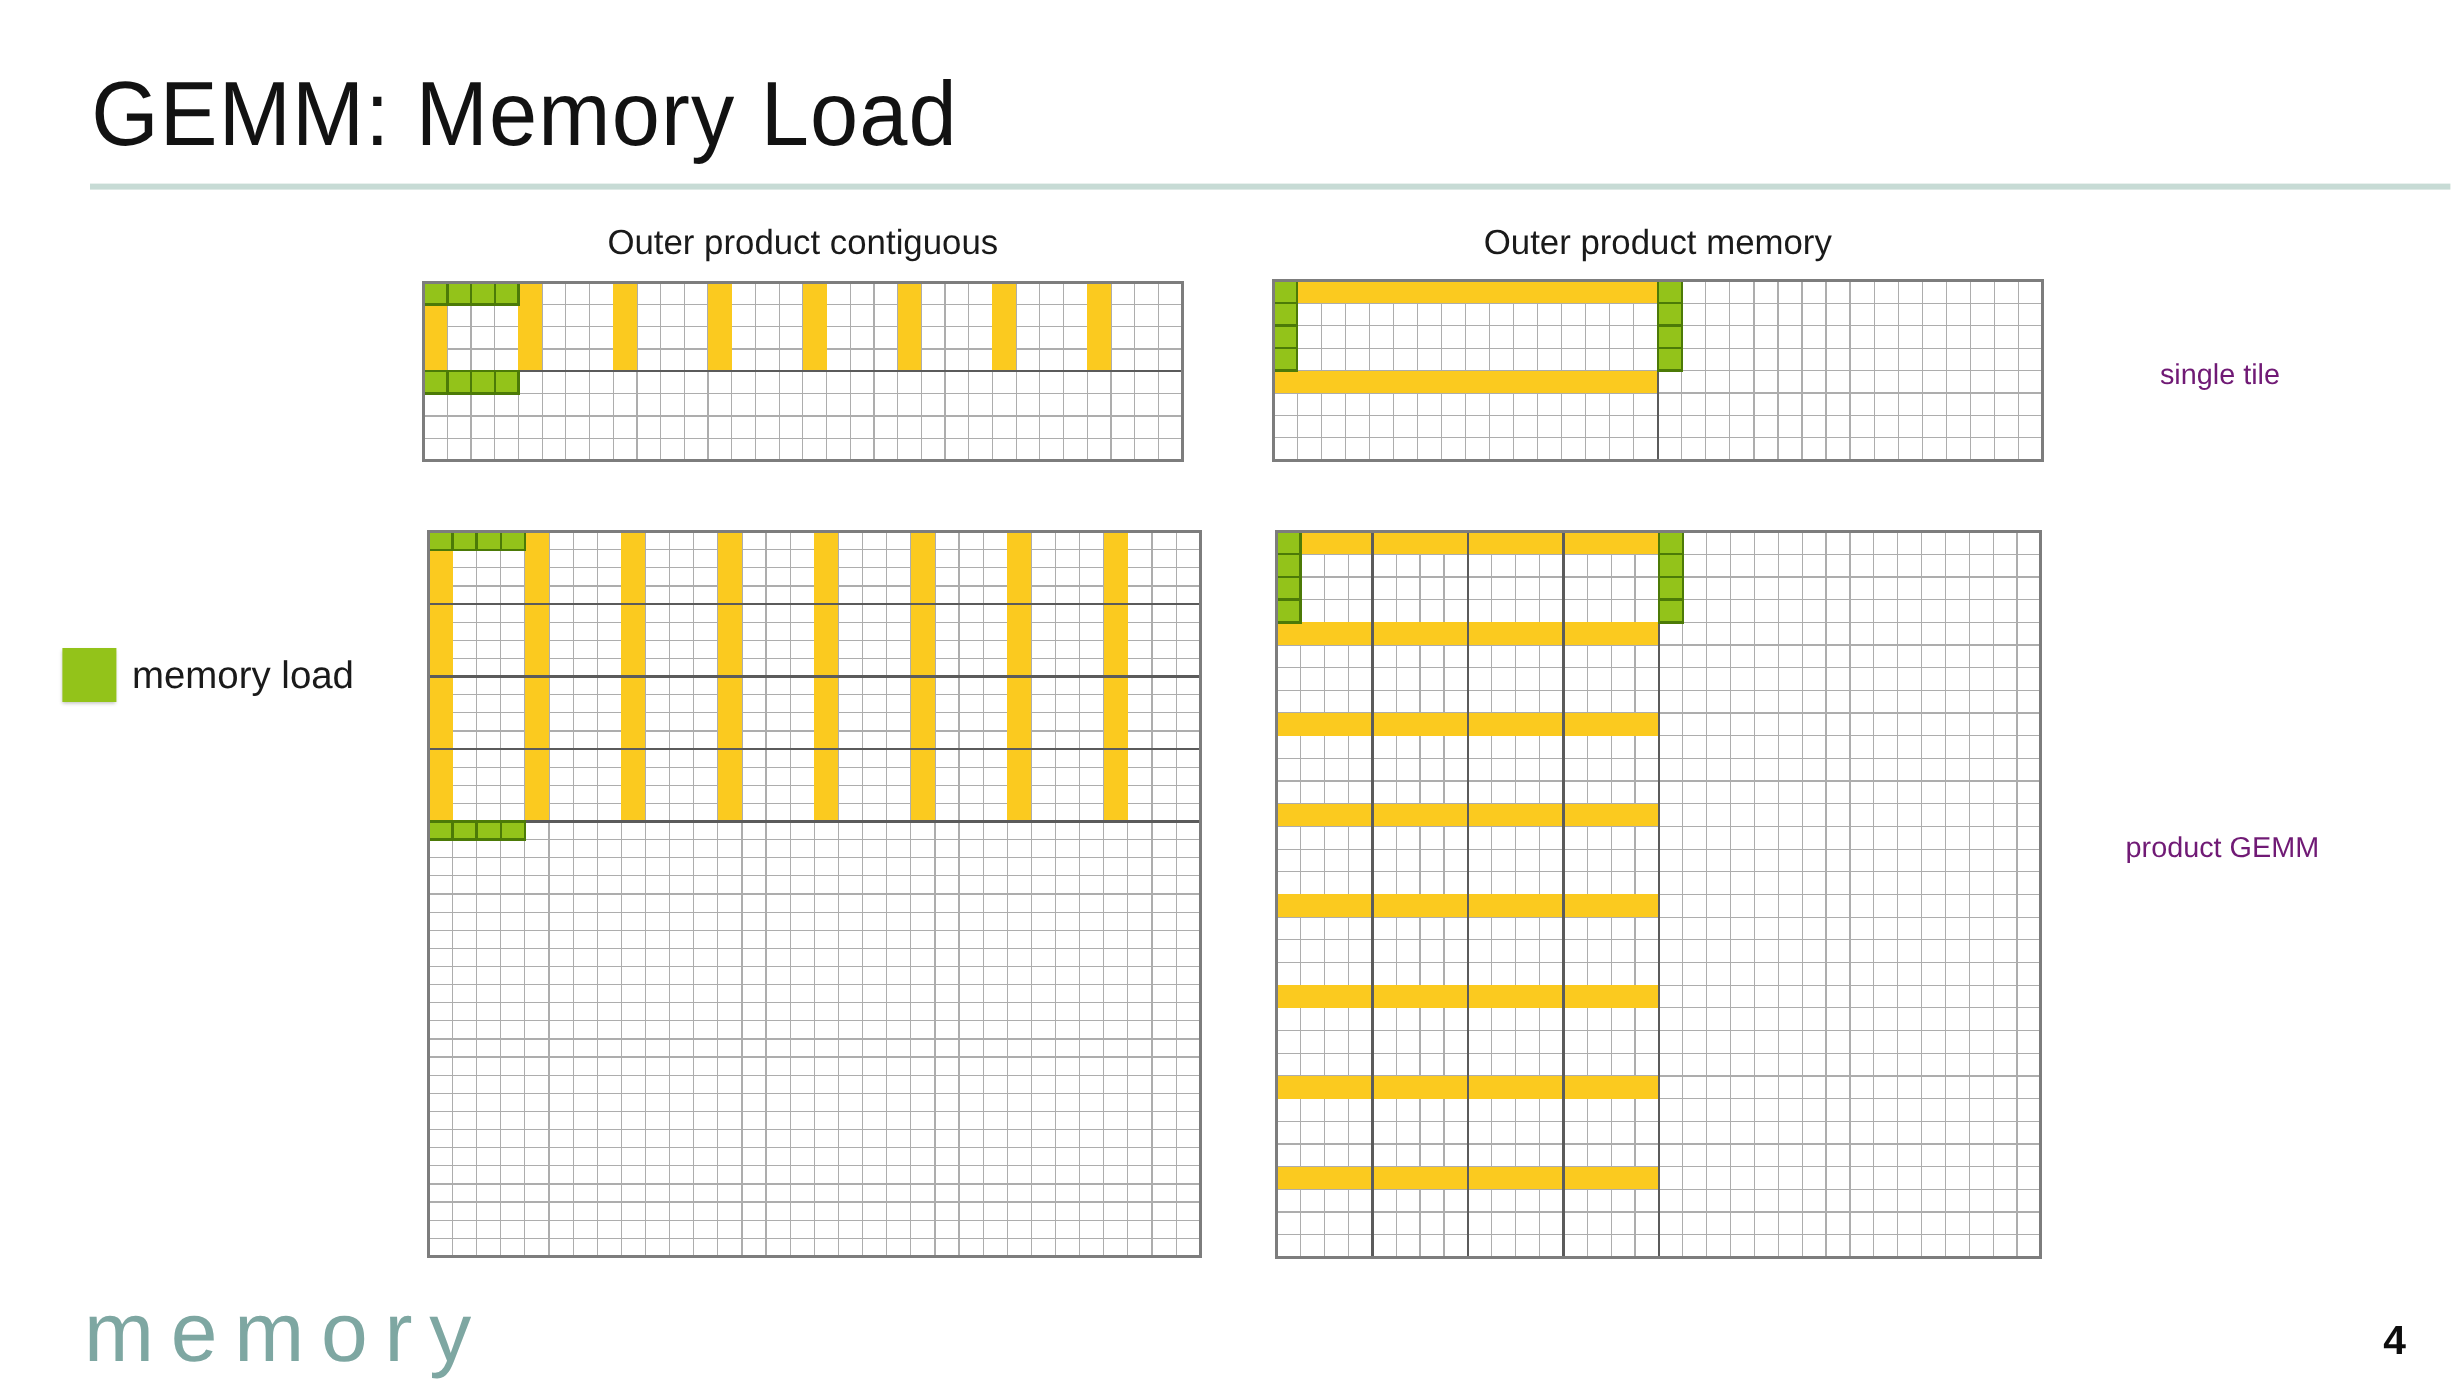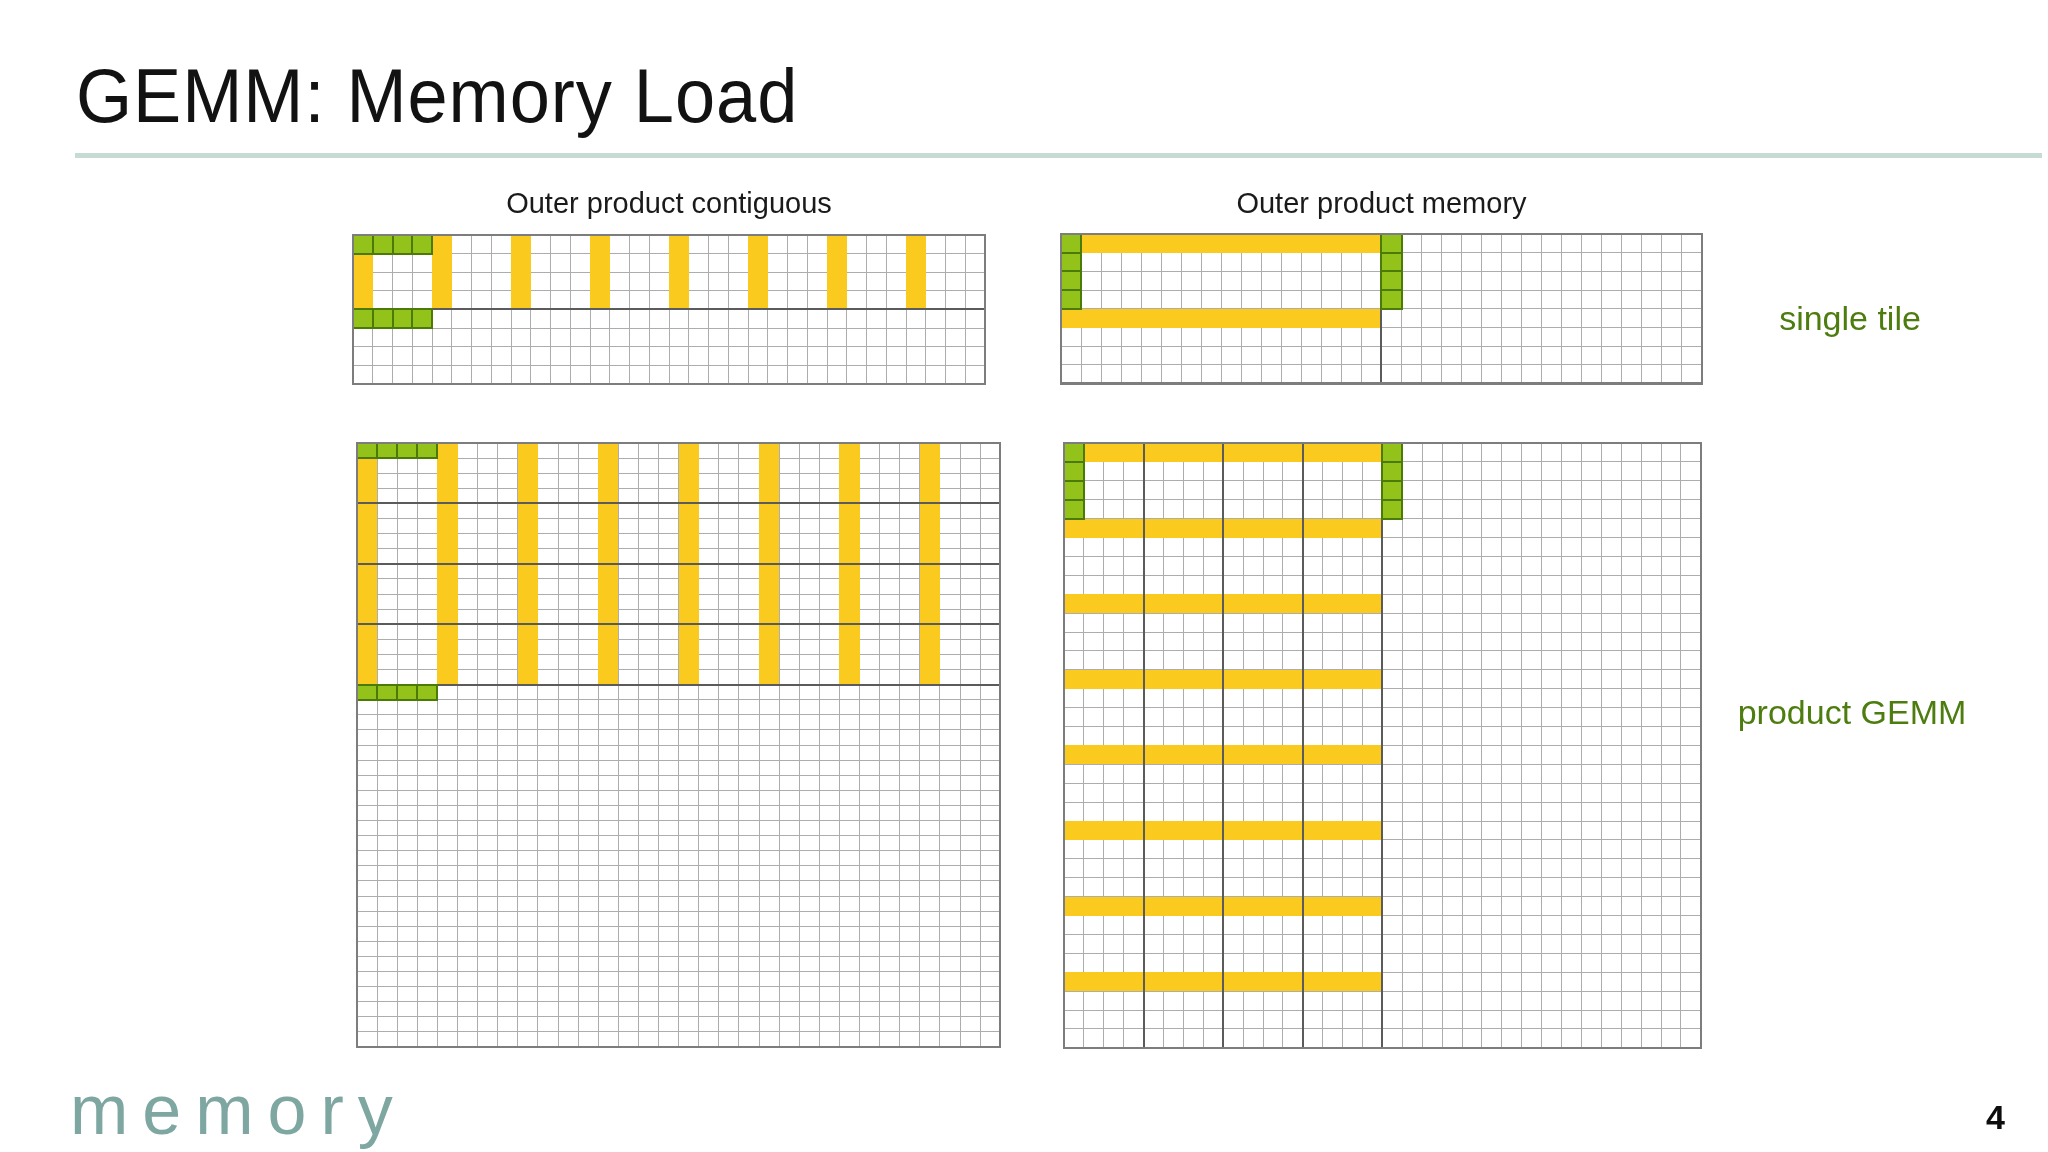--- a/index.html
+++ b/index.html
@@ -9,21 +9,21 @@
   }
   .abs{position:absolute;}
   .slide-title{
     left:76px;top:56px;font-size:76px;font-weight:500;letter-spacing:1px;color:#121212;
     transform:scaleX(0.95);transform-origin:left top;white-space:nowrap;line-height:1.05;
   }
   .title-rule{left:75px;top:153px;width:1967px;height:5px;}
   .col-heading{font-size:29px;font-weight:400;color:#1a1a1a;text-align:center;white-space:nowrap;line-height:1.1;}
   .heading-left{left:353px;top:188px;width:632px;}
   .heading-right{left:1061px;top:188px;width:641px;}
-  .side-label{font-size:34px;font-weight:400;color:#4d7c0f;text-align:center;white-space:nowrap;line-height:1.1;}
+  .side-label{font-size:24px;font-weight:400;color:#701a75;text-align:center;white-space:nowrap;line-height:1.1;}
   .label-single{left:1730px;top:300px;width:240px;}
   .label-batched{left:1722px;top:694px;width:260px;}
   .legend{left:52px;top:540px;width:260px;}
   .legend-row{position:relative;height:63px;}
   .legend-swatch{
     position:absolute;left:0;width:45px;height:45px;
     box-shadow:0 2px 3px rgba(0,0,0,0.25);
   }
   .legend-label{position:absolute;left:58px;top:4px;font-size:32px;color:#1a1a1a;white-space:nowrap;}
   .grid-host{position:absolute;}
@@ -39,20 +39,24 @@
 <div class="abs slide-title">GEMM: Memory Load</div>
 <div class="abs title-rule" style="background: rgb(199, 219, 213);"></div>
 
 <div class="abs col-heading heading-left">Outer product contiguous</div>
 <div class="abs col-heading heading-right">Outer product memory</div>
 
 <div class="abs side-label label-single">single tile</div>
 <div class="abs side-label label-batched">product GEMM</div>
 
 <div class="abs legend">
+  <div class="legend-row">
+    <span class="legend-swatch" style="background: rgb(147, 195, 26);"></span>
+    <span class="legend-label">memory load</span>
+  </div>
 </div>
 
 <div class="grid-host" style="left: 351px; top: 233px;"><svg width="636" height="153" shape-rendering="crispEdges">
       <rect x="2" y="2" width="632" height="148.8" fill="#ffffff"></rect>
       <line x1="21.75" y1="2" x2="21.75" y2="150.8" stroke="#ADADAD" stroke-width="1"></line>
       <line x1="41.5" y1="2" x2="41.5" y2="150.8" stroke="#ADADAD" stroke-width="1"></line>
       <line x1="61.25" y1="2" x2="61.25" y2="150.8" stroke="#ADADAD" stroke-width="1"></line>
       <line x1="81" y1="2" x2="81" y2="150.8" stroke="#ADADAD" stroke-width="1"></line>
       <line x1="100.75" y1="2" x2="100.75" y2="150.8" stroke="#ADADAD" stroke-width="1"></line>
       <line x1="120.5" y1="2" x2="120.5" y2="150.8" stroke="#ADADAD" stroke-width="1"></line>

